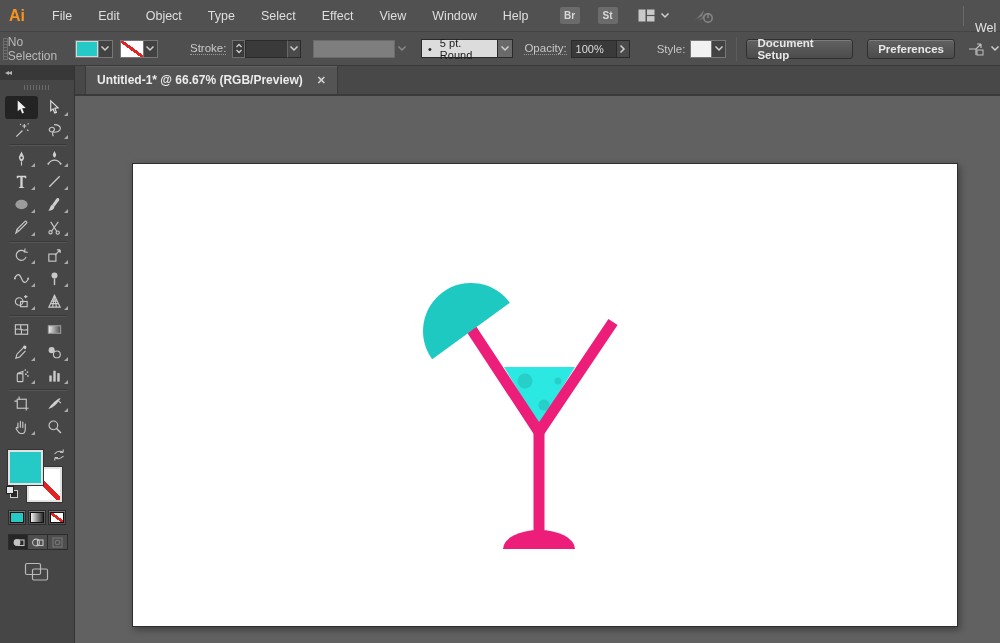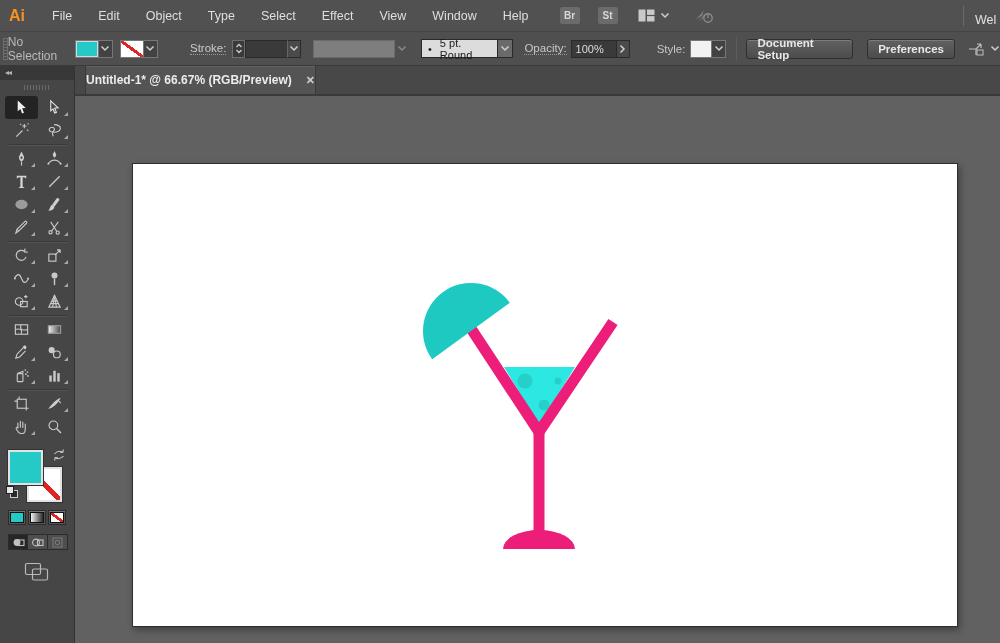--- a/index.html
+++ b/index.html
@@ -9,21 +9,21 @@
 
   
   #menubar { position:absolute; left:0; top:0; width:1000px; height:32px;
     background:#515151; border-bottom:1px solid #444; display:flex; align-items:center; }
   .ai-logo { font-weight:bold; font-size:16px; color:#F7931E; margin-left:9px; margin-right:14px; letter-spacing:0; }
   .menu-item { color:#DFDFDF; font-size:12.5px; padding:0 13px; height:32px; line-height:32px; cursor:default; }
   .sq-btn { width:20px; height:17px; background:#6B6B6B; border-radius:2px; color:#D8D8D8;
     font-size:10px; font-weight:bold; display:flex; align-items:center; justify-content:center; margin-left:18px; }
   .ws-icon { margin-left:20px; display:flex; align-items:center; gap:5px; }
   .cc-icon { margin-left:22px; opacity:.75; }
-  #ws-name { position:absolute; left:975px; top:4px; height:32px; line-height:32px;
+  #ws-name { position:absolute; left:975px; top:12px; height:32px; line-height:32px;
     color:#E2E2E2; font-size:12.5px; width:25px; overflow:hidden; white-space:nowrap; }
   #ws-divider { position:absolute; left:963px; top:6px; height:20px; width:1px; background:#6a6a6a; }
 
   
   #controlbar { position:absolute; left:0; top:32px; width:1000px; height:34px;
     background:#4F4F4F; border-bottom:1px solid #393939; display:flex; align-items:center; font-size:11.5px; }
   .cb-grip { width:5px; height:22px; margin-left:3px;
     background:repeating-linear-gradient(0deg,#6e6e6e 0 1px,transparent 1px 3px);
     border-left:1px solid #6e6e6e; border-right:1px solid #6e6e6e; }
   .cb-label { color:#C6C6C6; }
@@ -54,21 +54,21 @@
   .cb-divider { width:1px; height:24px; background:#3d3d3d; border-right:1px solid #5d5d5d; }
   .cb-btn { height:20px; padding:0 10px; border:1px solid #2f2f2f; border-radius:3px;
     background:linear-gradient(#616161,#4c4c4c); box-shadow:inset 0 1px rgba(255,255,255,.18);
     color:#E8E8E8; font-size:11.5px; display:flex; align-items:center;font-weight:bold; }
 
   
   #tabstrip { position:absolute; left:75px; top:66px; width:925px; height:30px;
     background:#484848; border-bottom:2px solid #3a3a3a; }
   #doc-tab { position:absolute; left:10px; top:0; height:28px; background:#545454;
     border-left:1px solid #3a3a3a; border-right:1px solid #3a3a3a;
-    box-shadow:inset 0 1px #626262; display:flex; align-items:center; padding:0 0; }
+    box-shadow:inset 0 1px #626262; display:flex; align-items:center; padding:0 11px; }
   #doc-tab .title { color:#ECECEC; font-size:12px; font-weight:bold; }
   #doc-tab .close { color:#CFCFCF; font-size:11px; font-weight:bold; margin-left:14px; cursor:default; }
 
   
   #dock { position:absolute; left:0; top:66px; width:75px; height:577px; background:#464646;
     border-right:1px solid #333; }
   #dock-header { position:absolute; left:0; top:0; width:100%; height:14px; background:#383838;
     color:#B5B5B5; font-size:8px; letter-spacing:-1px; padding-left:5px; line-height:14px; }
   #panel-grip { position:absolute; left:24px; top:19px; width:27px; height:5px;
     background:repeating-linear-gradient(90deg,#6a6a6a 0 1px,transparent 1px 3px); }

